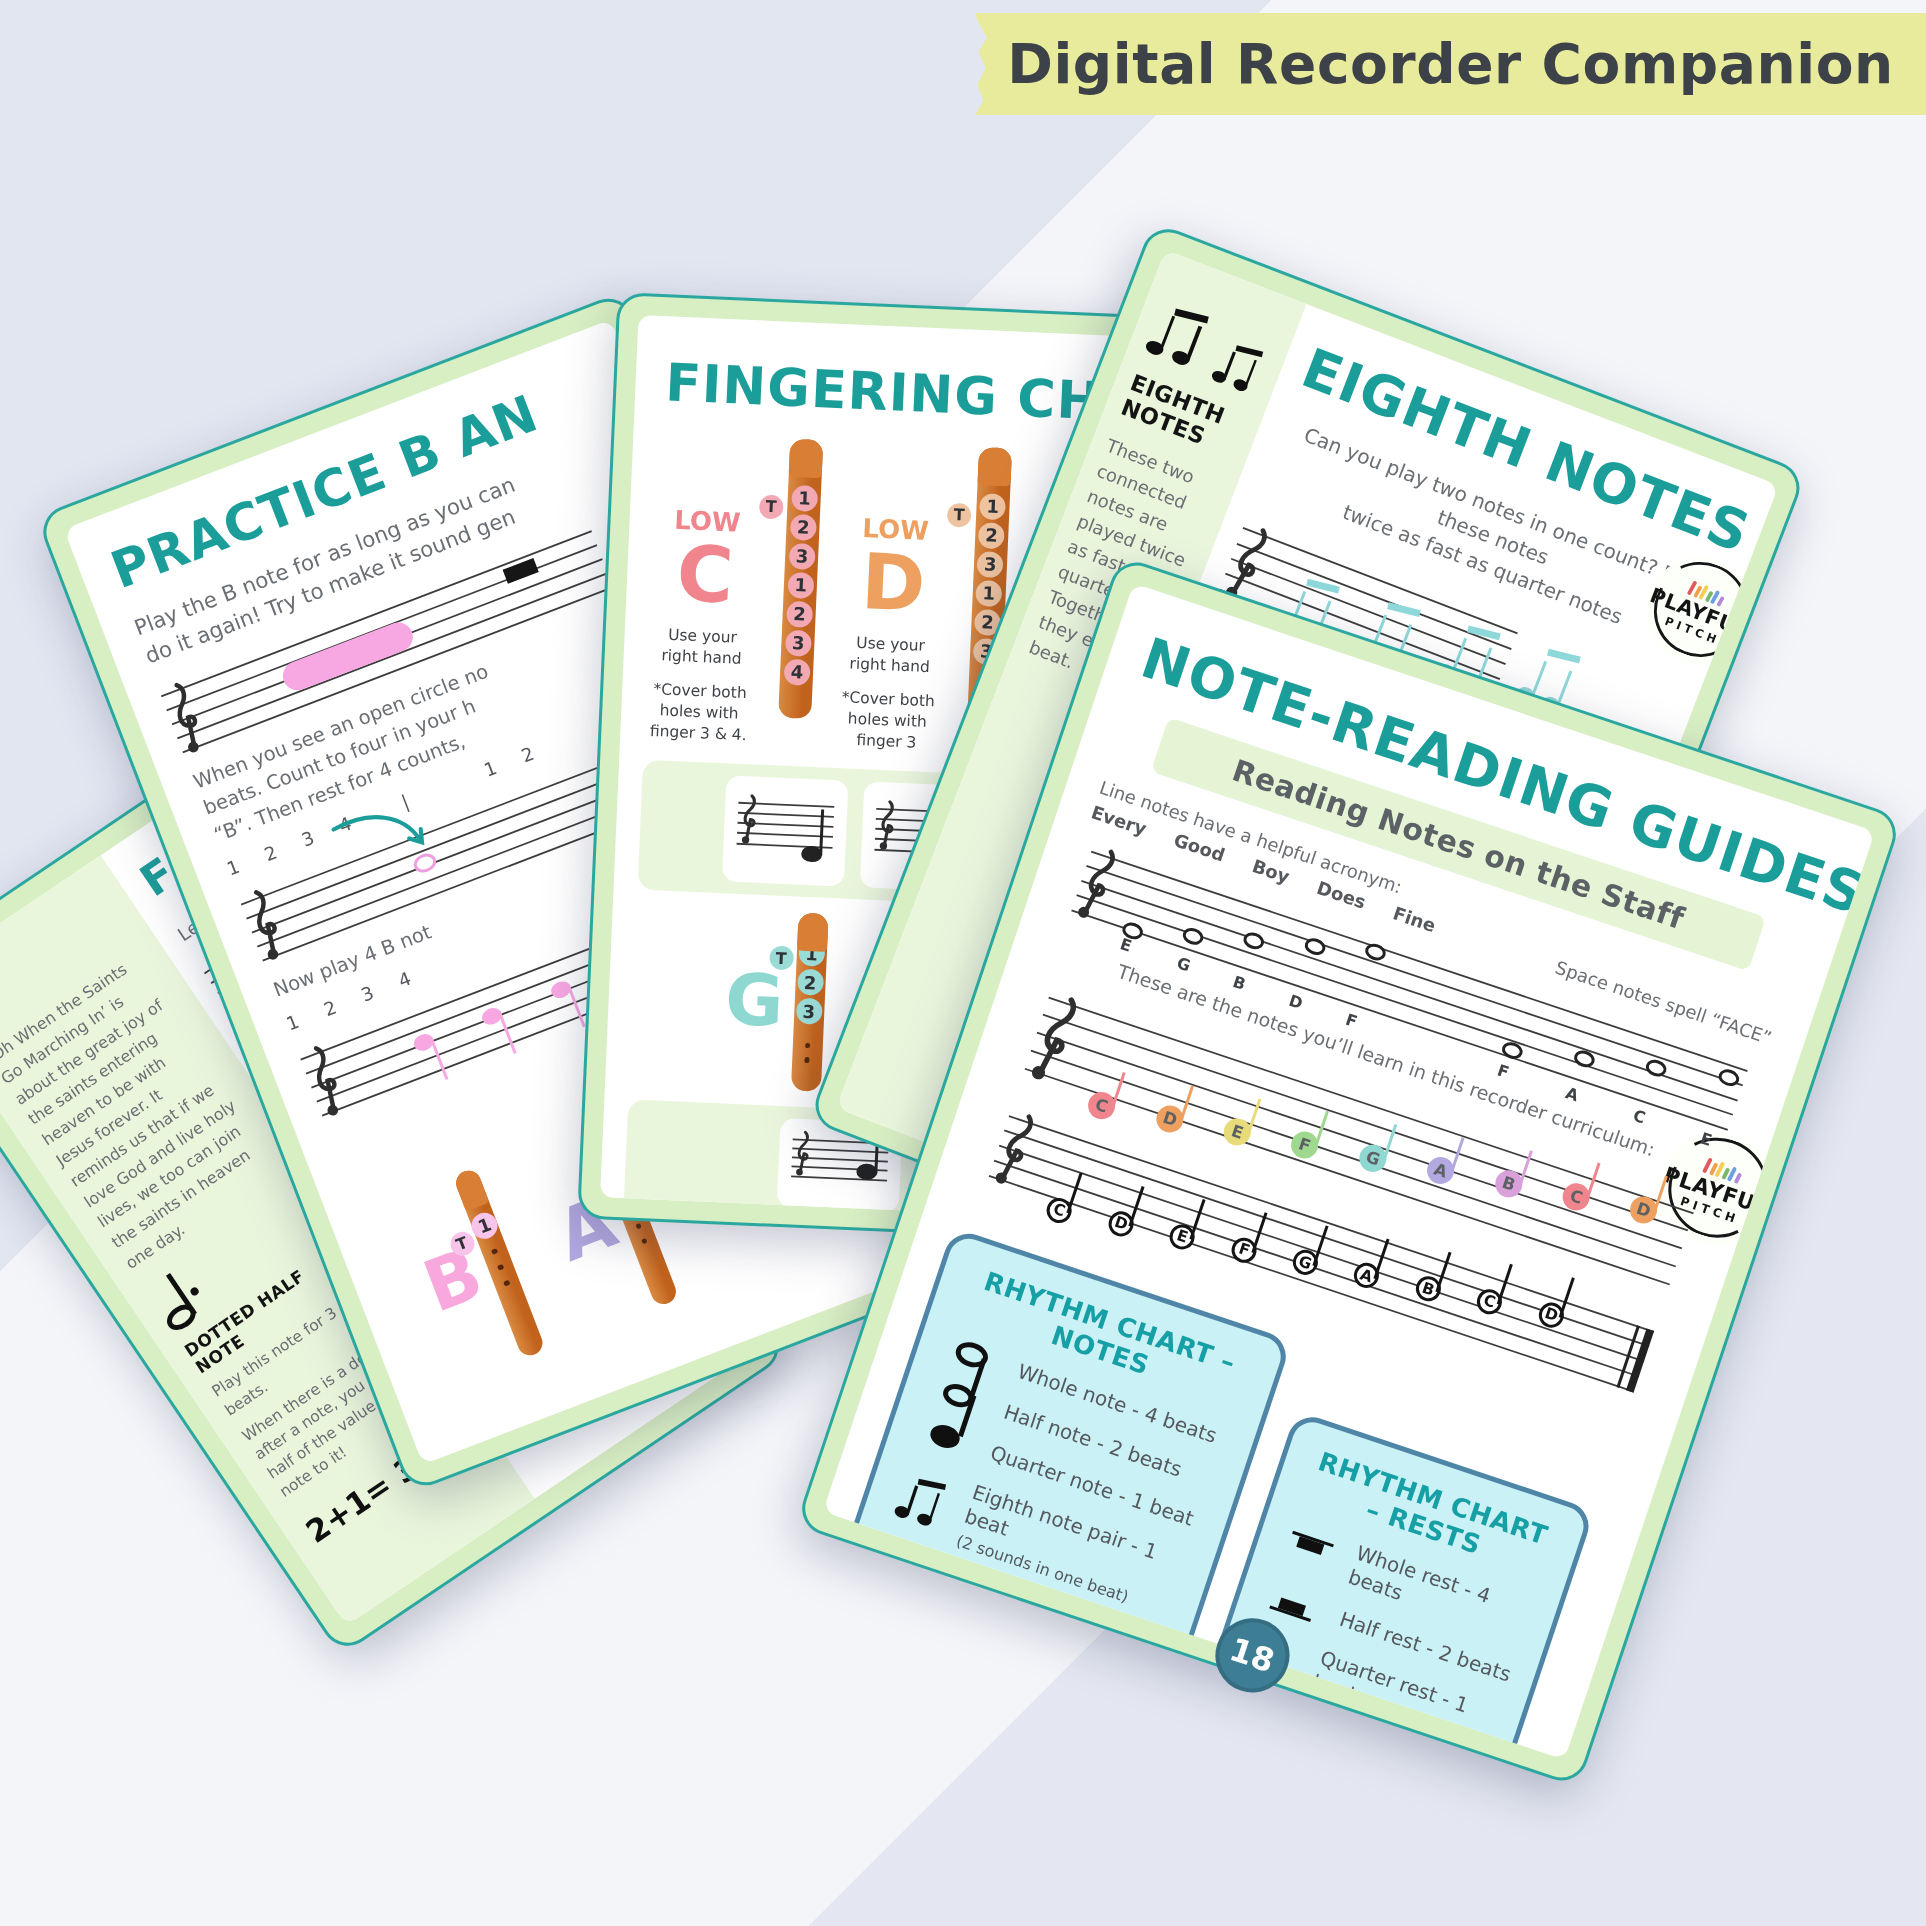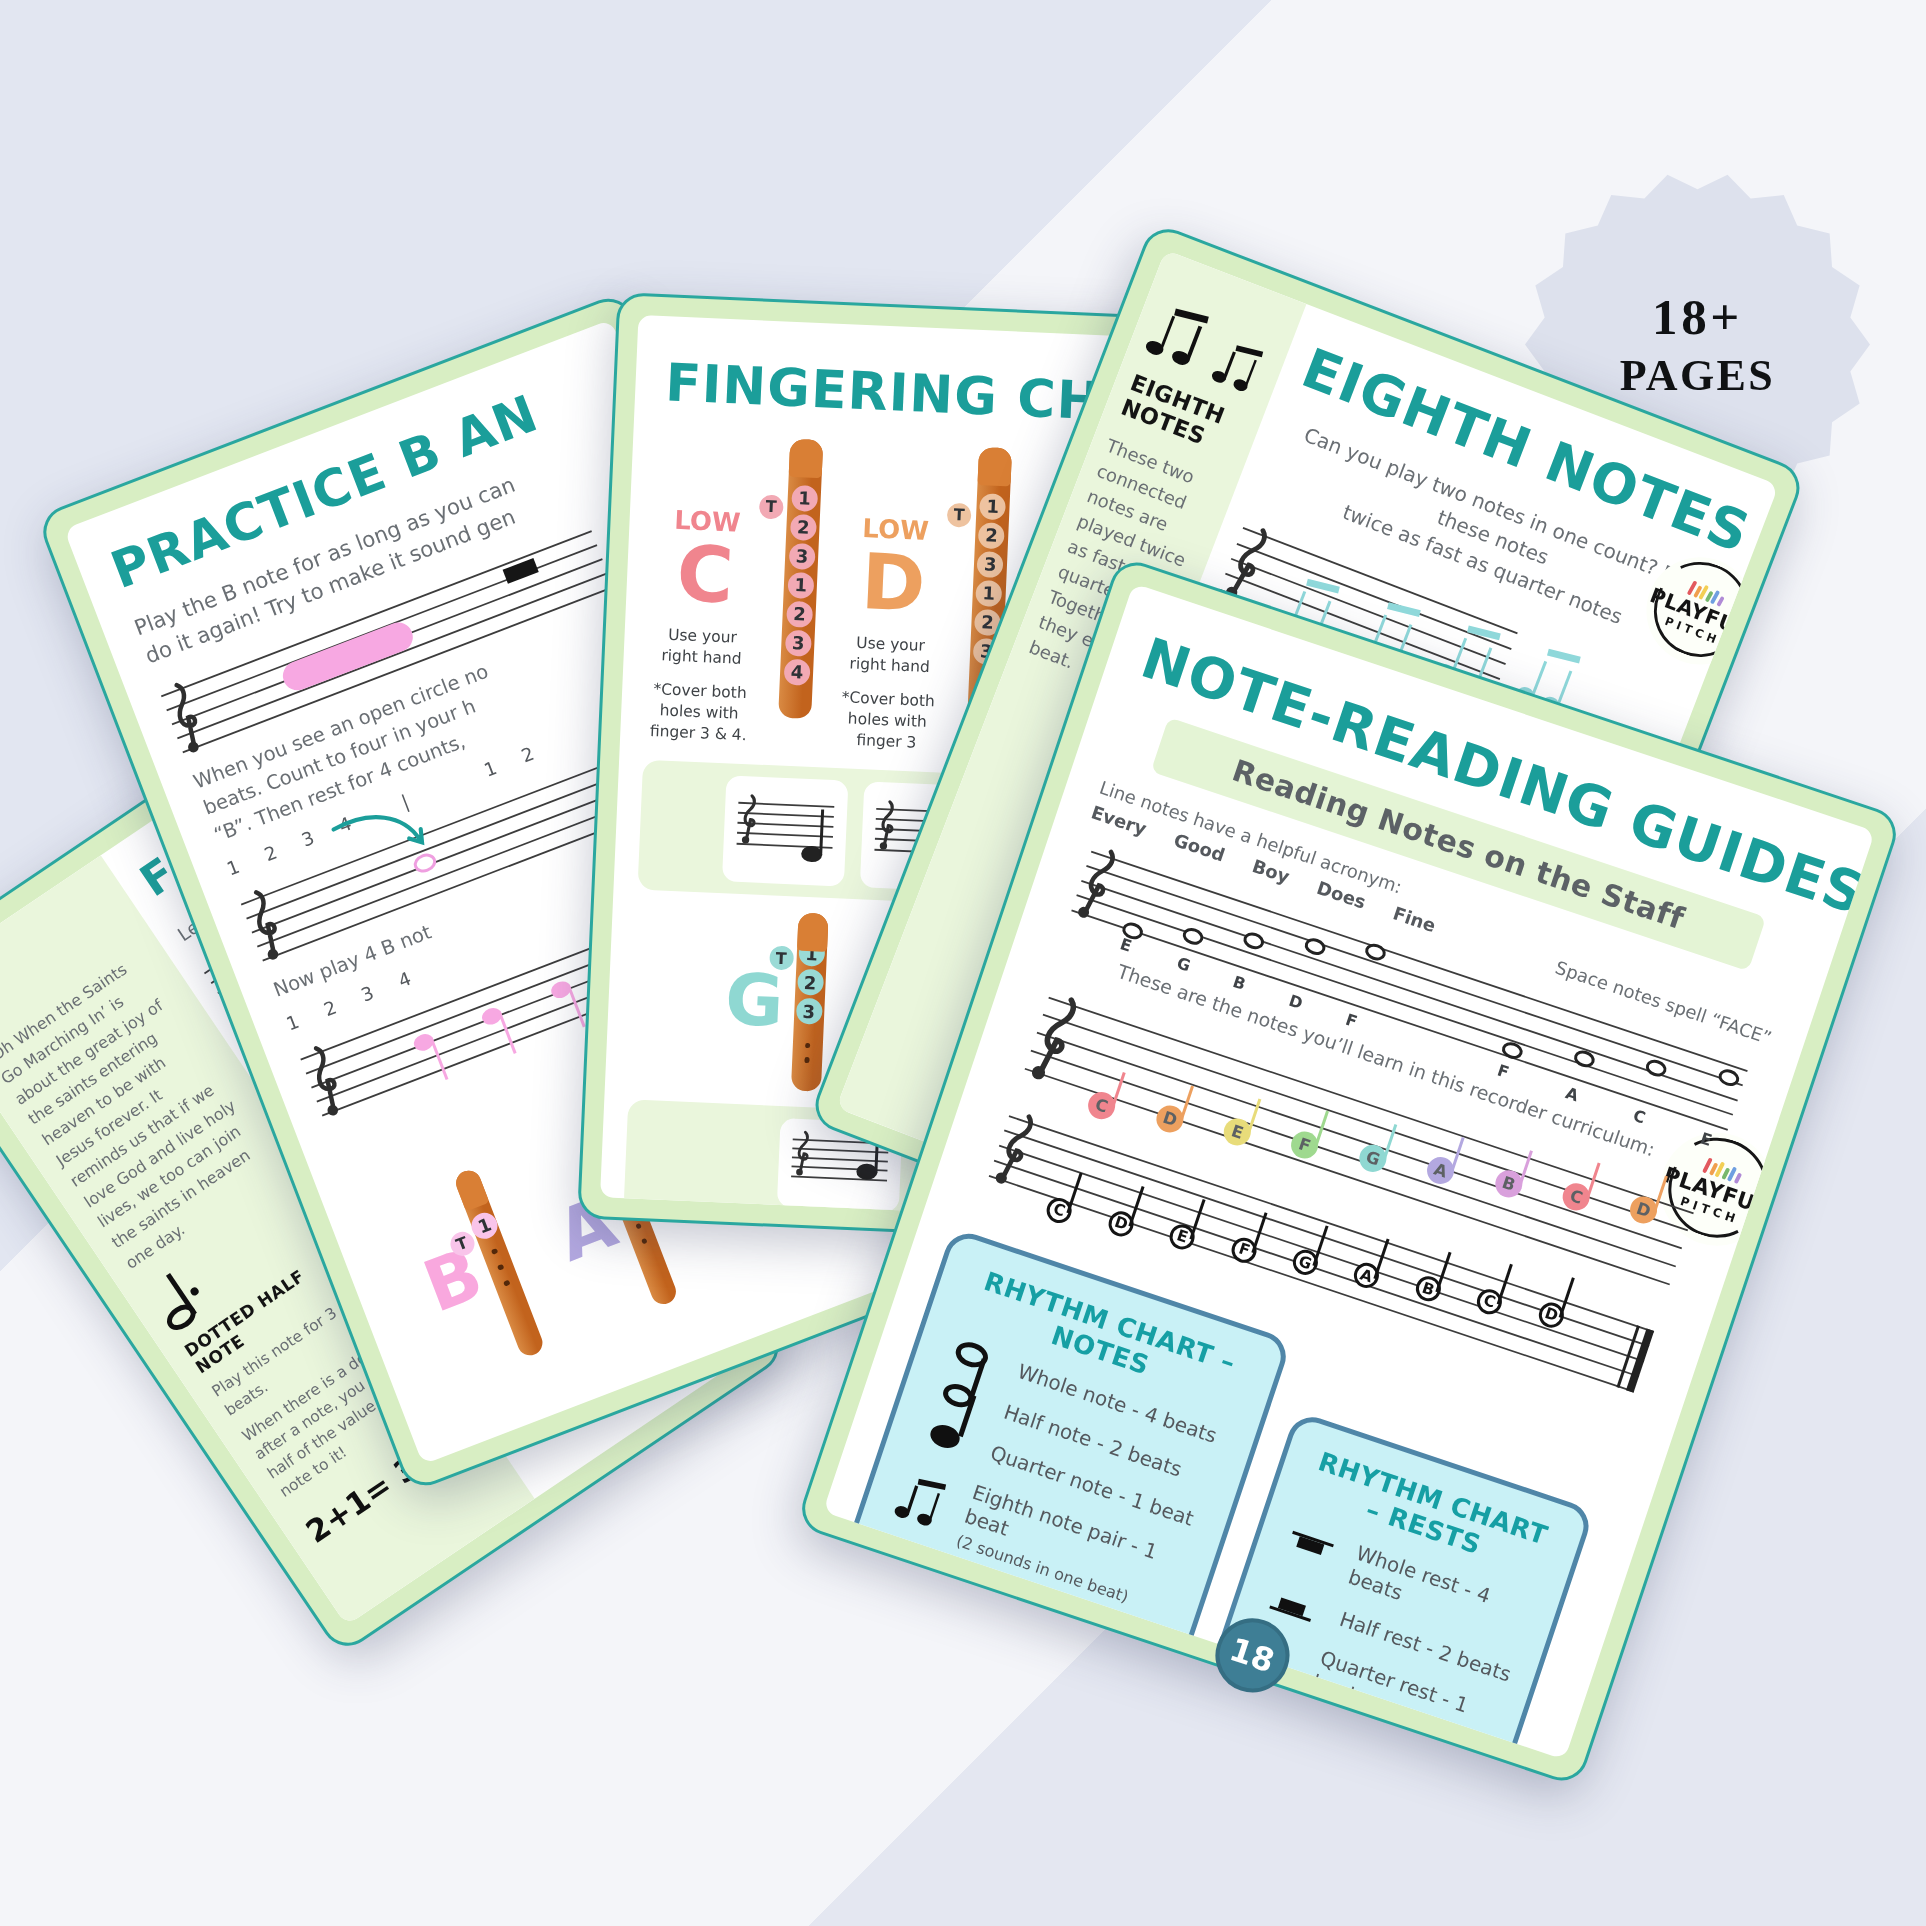--- a/index.html
+++ b/index.html
@@ -215,24 +215,20 @@
   .boxrow .bx2{width:44%;margin-top:65px;}
   .pgbadge{position:absolute;left:53%;bottom:-18px;width:74px;height:74px;border-radius:50%;
     background:#3e7e95;border:4.2px solid #356e83;display:flex;align-items:center;justify-content:center;z-index:6;}
   .pgbadge span{color:#fff;font-size:32px;font-weight:bold;}
 </style>
 </head>
 <body>
 
 <div class="scene">
 
-  <div class="burst">
-    <div class="b1">18+</div>
-    <div class="b2">PAGES</div>
-  </div>
 
   <div class="page page-five">
     <div class="sheet">
       <div class="five-flex">
         <div class="five-side">
           <div class="about gray">‘Oh When the Saints Go Marching In’ is about the great joy of the saints entering heaven to be with Jesus forever. It reminds us that if we love God and live holy lives, we too can join the saints in heaven one day.</div>
           <div class="dotted">
             <div class="dh-ic">
               <span class="ic ic-half"></span>
               <span class="dh-dot"></span>
@@ -778,15 +774,18 @@
             <span class="clabel">Eighth rest - ½ beat</span>
             </div>
         </div>
       </div>
     </div>
     <div class="pgbadge">
       <span>18</span>
     </div>
   </div>
 
+  <div class="banner">
+    <div class="banner-label">Digital Recorder Companion</div>
+  </div>
 
 </div>
 
 
 </body></html>

